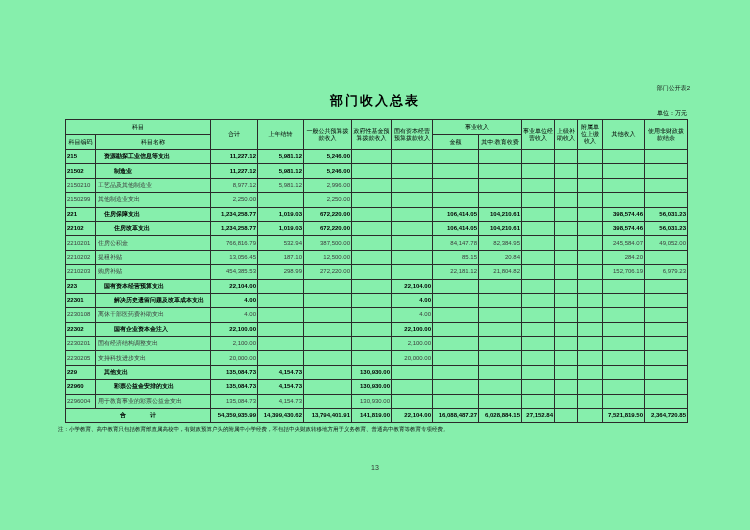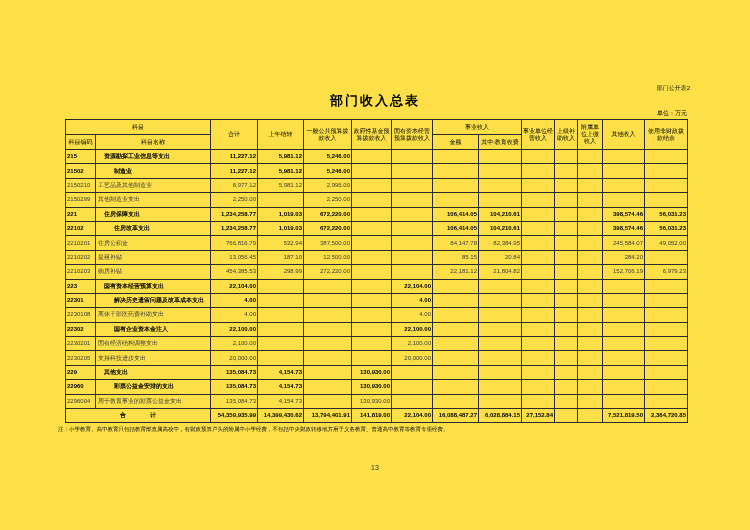--- a/index.html
+++ b/index.html
@@ -1,17 +1,17 @@
 <!DOCTYPE html>
 <html><head>
 <meta charset="utf-8">
 <style>
   html,body{margin:0;padding:0;background:#fff;}
   body{width:750px;height:530px;position:relative;font-family:"Liberation Sans",sans-serif;color:#000;}
-  .page{position:absolute;inset:0;background:#fde047;padding-left:16px;}
+  .page{position:absolute;inset:0;background:#86efac;padding-left:16px;}
   .doc-label{position:absolute;top:84px;left:0;width:690px;text-align:right;font-size:6px;color:#111;}
   .title{position:absolute;top:92px;left:0;width:750px;text-align:center;font-size:13px;font-weight:700;letter-spacing:2px;}
   .unit-label{position:absolute;top:109px;left:65px;width:622px;text-align:right;font-size:6px;}
   table.income{position:absolute;top:119px;left:65px;width:622px;border-collapse:collapse;table-layout:fixed;}
   table.income th, table.income td{border:1px solid #2b2b2b;padding:0 1px;font-size:6px;line-height:7px;overflow:hidden;}
   table.income th{font-weight:400;text-align:center;vertical-align:middle;height:14px;word-break:break-all;}
   table.income td{height:13.4px;vertical-align:middle;white-space:nowrap;}
   td.code{text-align:left;padding-left:2px;}
   td.name{text-align:left;}
   td.num{text-align:right;padding-right:2px;}

